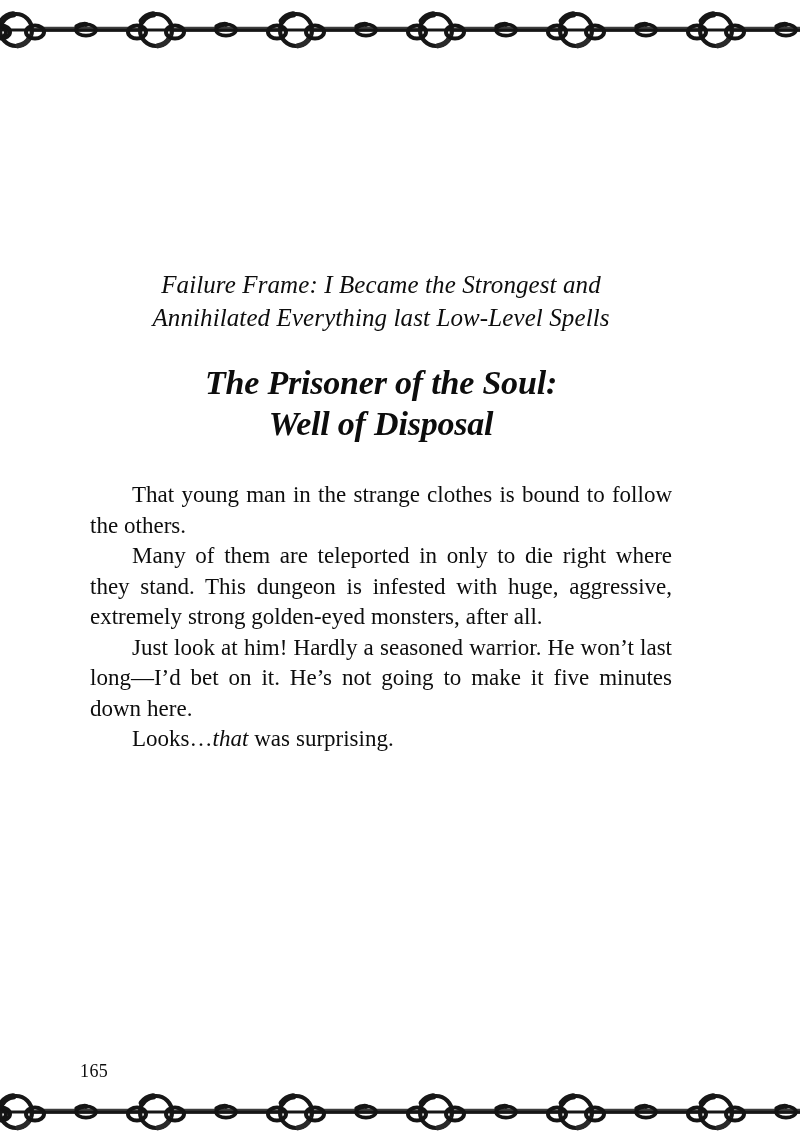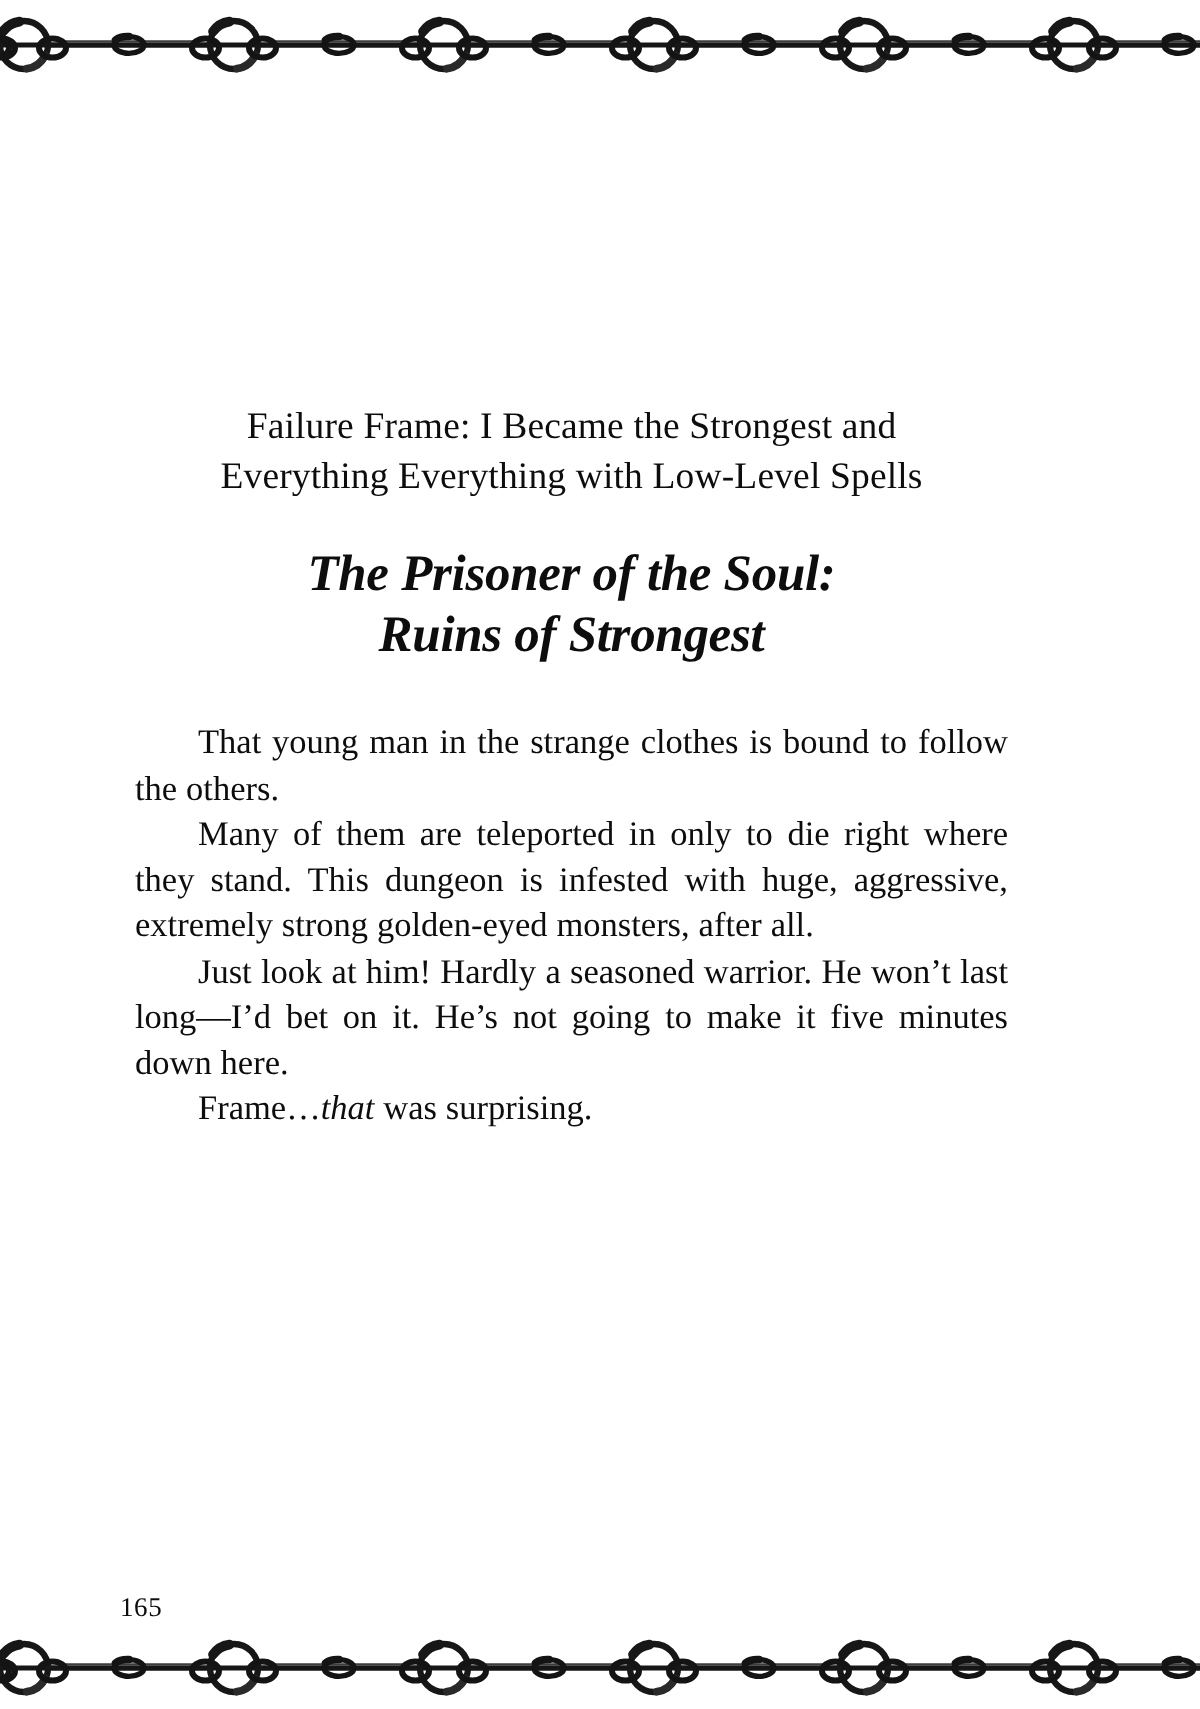--- a/index.html
+++ b/index.html
@@ -41,20 +41,21 @@
   .content {
     position: absolute;
     left: 90px;
     top: 0;
     width: 582px;
   }
 
   .series-title {
     margin: 0;
     padding-top: 268px;
+    font-style: italic;
     font-size: 25px;
     line-height: 33px;
     text-align: center;
     font-weight: normal;
     letter-spacing: 0.1px;
   }
   .series-title .line { display: block; }
 
   .chapter-title {
     margin: 0;
@@ -129,33 +130,33 @@
       <use href="#chainunit" x="610"></use>
       <use href="#chainunit" x="750"></use>
       <use href="#bigring" x="-18"></use>
     </g>
   </svg>
 
   <div class="content">
 
     <div class="series-title">
       <span class="line">Failure Frame: I Became the Strongest and</span>
-      <span class="line">Everything Everything with Low-Level Spells</span>
+      <span class="line">Annihilated Everything last Low-Level Spells</span>
     </div>
 
     <h1 class="chapter-title">
       <span class="line">The Prisoner of the Soul:</span>
-      <span class="line">Ruins of Strongest</span>
+      <span class="line">Well of Disposal</span>
     </h1>
 
     <div class="body-text">
       <p>That young man in the strange clothes is bound to follow the others.</p>
       <p>Many of them are teleported in only to die right where they stand. This dungeon is infested with huge, aggressive, extremely strong golden-eyed monsters, after all.</p>
       <p>Just look at him! Hardly a seasoned warrior. He won’t last long—I’d bet on it. He’s not going to make it five minutes down here.</p>
-      <p><span>Frame…</span><em>that</em><span> was surprising.</span></p>
+      <p><span>Looks…</span><em>that</em><span> was surprising.</span></p>
     </div>
 
   </div>
 
   <div class="folio">165</div>
 
   <svg class="chain bottom" viewBox="0 0 800 60" preserveAspectRatio="none" aria-hidden="true">
     <g transform="translate(0,30)">
       <path d="M -10 0 L 810 0" stroke="#161616" stroke-width="3.2" stroke-linecap="round"></path>
       <use href="#chainunit" x="50"></use>

